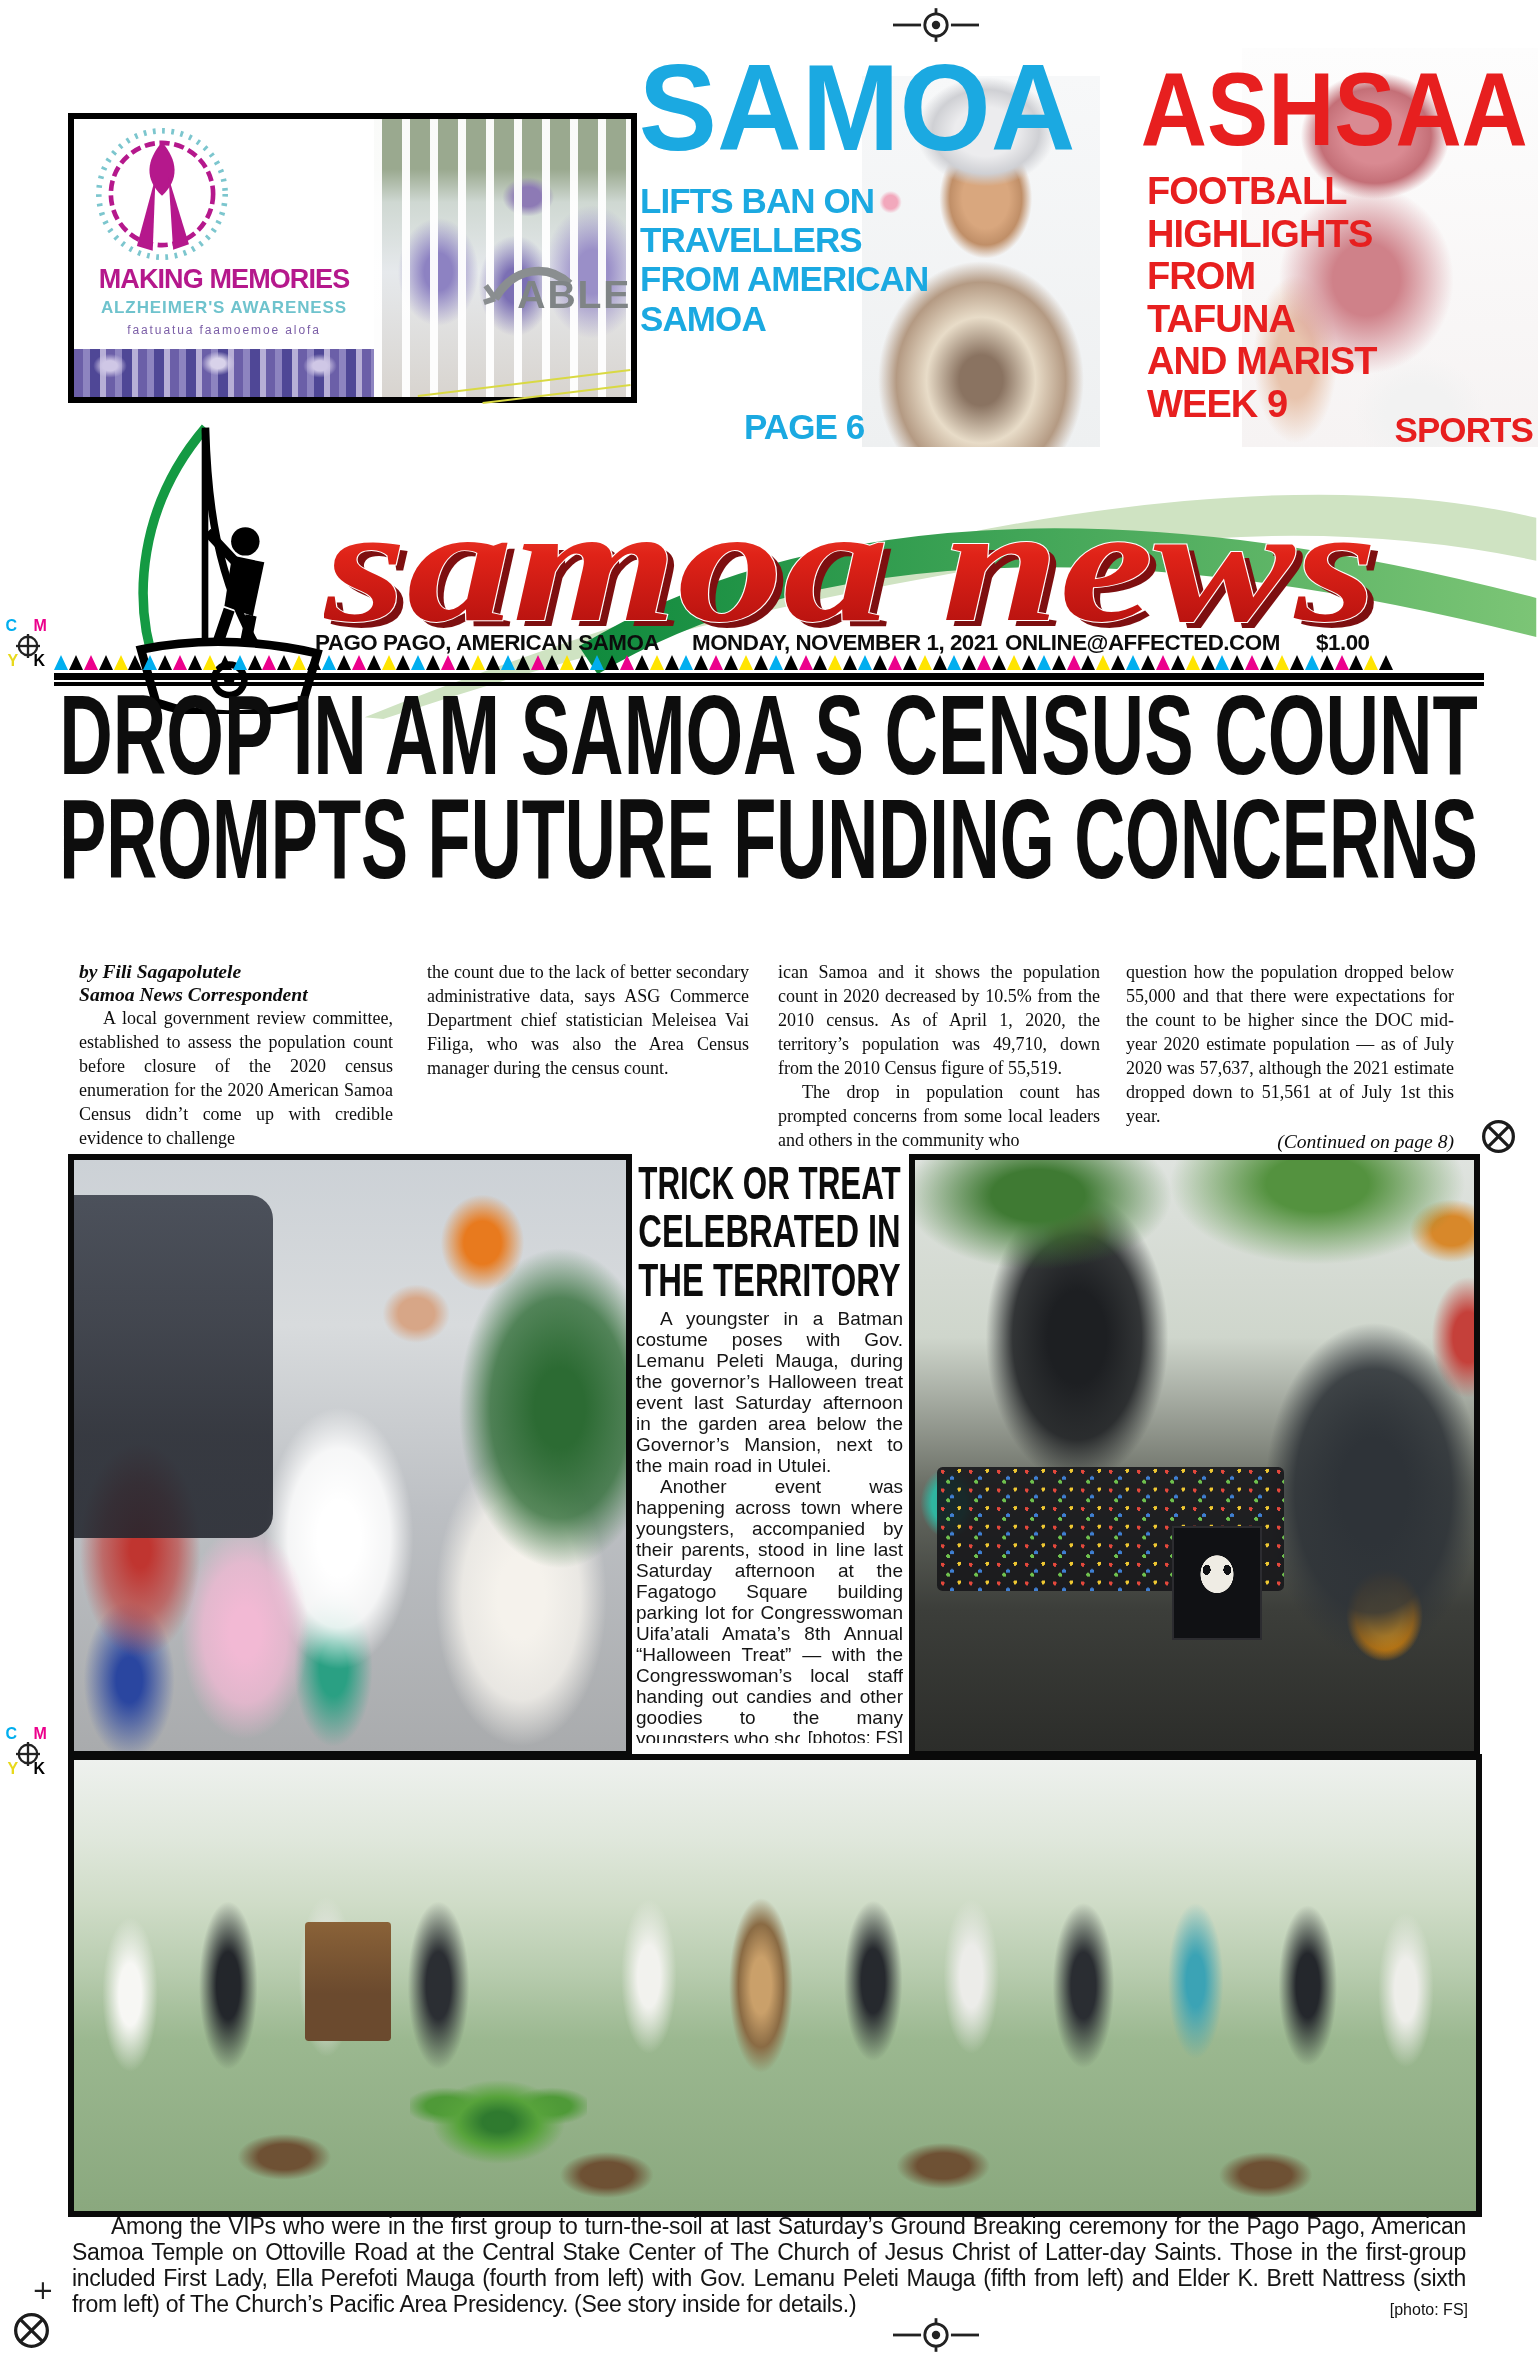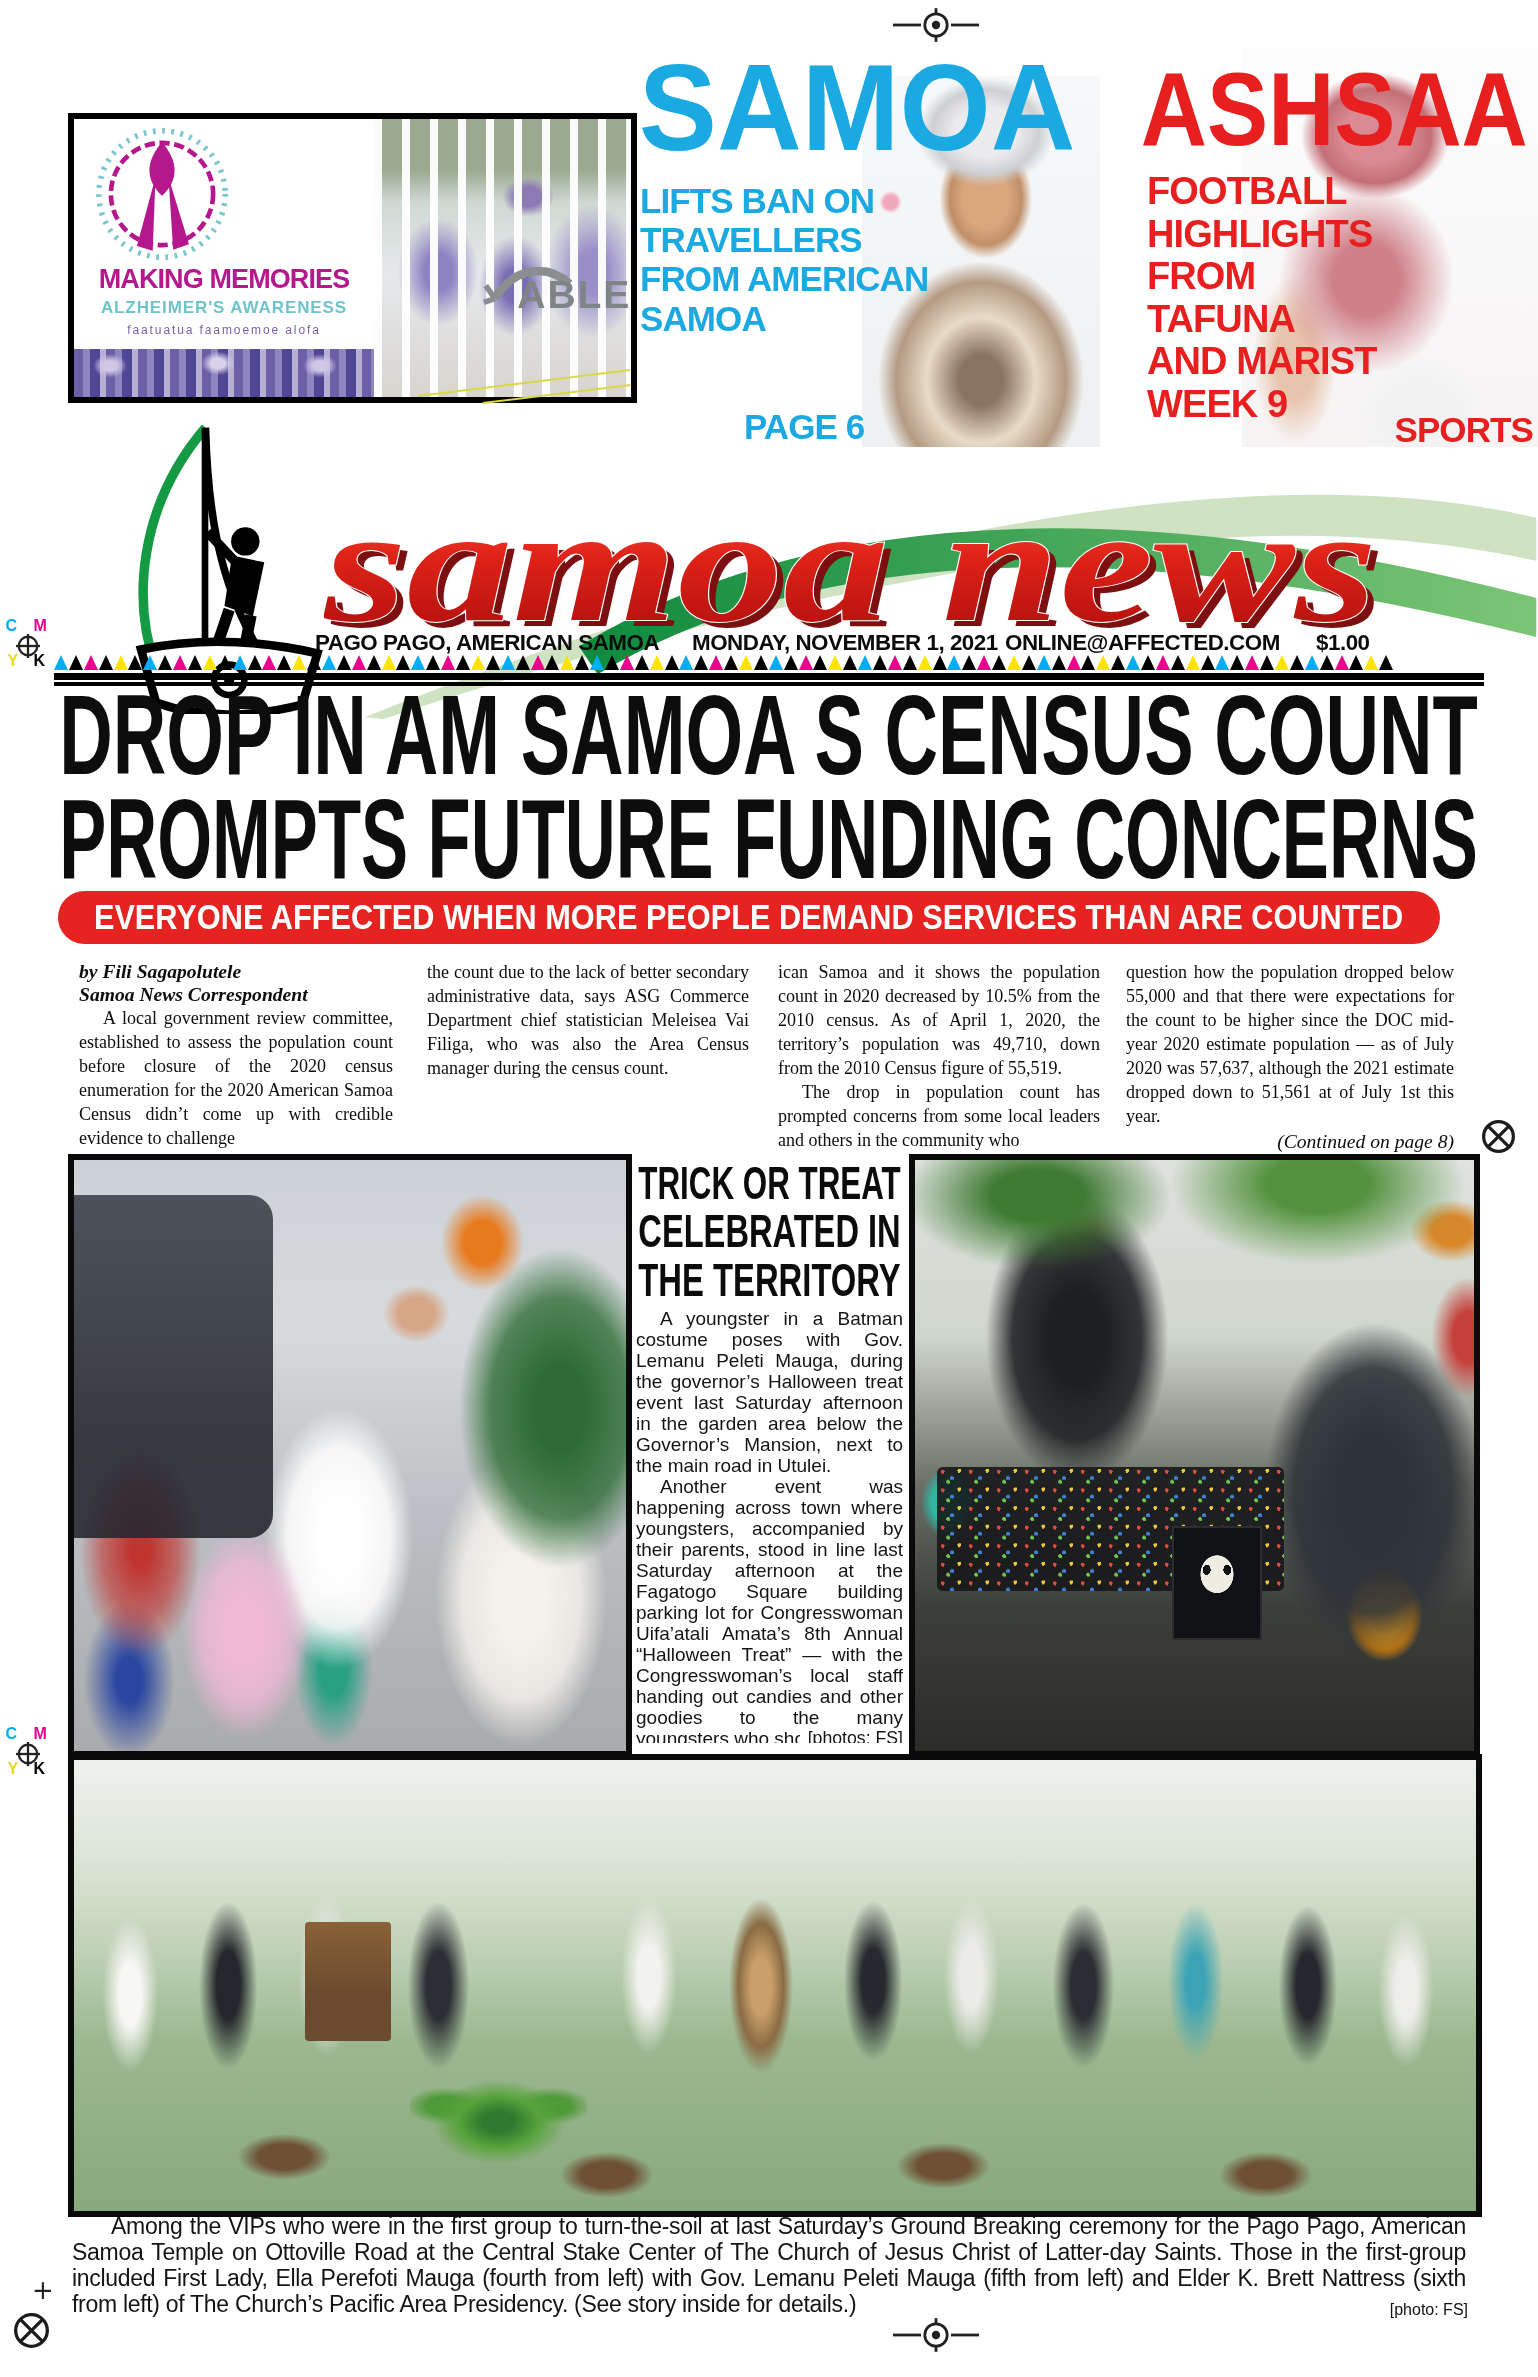--- a/index.html
+++ b/index.html
@@ -407,25 +407,20 @@
       <span class="tri" style="border-bottom-color: rgb(0, 0, 0);"></span>
     </div>
   <div class="abs rule-thick"></div>
   <div class="abs rule-thin"></div>
 
   <svg class="abs" style="left:51px;top:687px" width="1436" height="200" viewBox="0 0 1540 215">
     <text x="7" y="93" font-size="122" font-weight="bold" fill="#0d0d0d" textLength="1525" lengthAdjust="spacingAndGlyphs">DROP IN AM SAMOA S CENSUS COUNT</text>
     <text x="7" y="205" font-size="122" font-weight="bold" fill="#0d0d0d" textLength="1525" lengthAdjust="spacingAndGlyphs">PROMPTS FUTURE FUNDING CONCERNS</text>
   </svg>
 
-  <div class="abs deck-bar">
-    <svg width="1382" height="53" viewBox="0 0 1483 57">
-      <text x="741" y="41" text-anchor="middle" font-size="38" font-weight="bold" fill="#ffffff" textLength="1408" lengthAdjust="spacingAndGlyphs">EVERYONE AFFECTED WHEN MORE PEOPLE DEMAND SERVICES THAN ARE COUNTED</text>
-    </svg>
-  </div>
 
   <div class="story-col" style="left:79px;width:314px">
     <p class="byline">by Fili Sagapolutele</p>
     <p class="byline">Samoa News Correspondent</p>
     <p>A local government review committee, established to assess the population count before closure of the 2020 census enumeration for the 2020 American Samoa Census didn’t come up with credible evidence to challenge</p>
   </div>
   <div class="story-col" style="left:427px;width:322px">
     <p style="text-indent:0">the count due to the lack of better secondary administrative data, says ASG Commerce Department chief statistician Meleisea Vai Filiga, who was also the Area Census manager during the census count.</p>
   </div>
   <div class="story-col" style="left:778px;width:322px">

